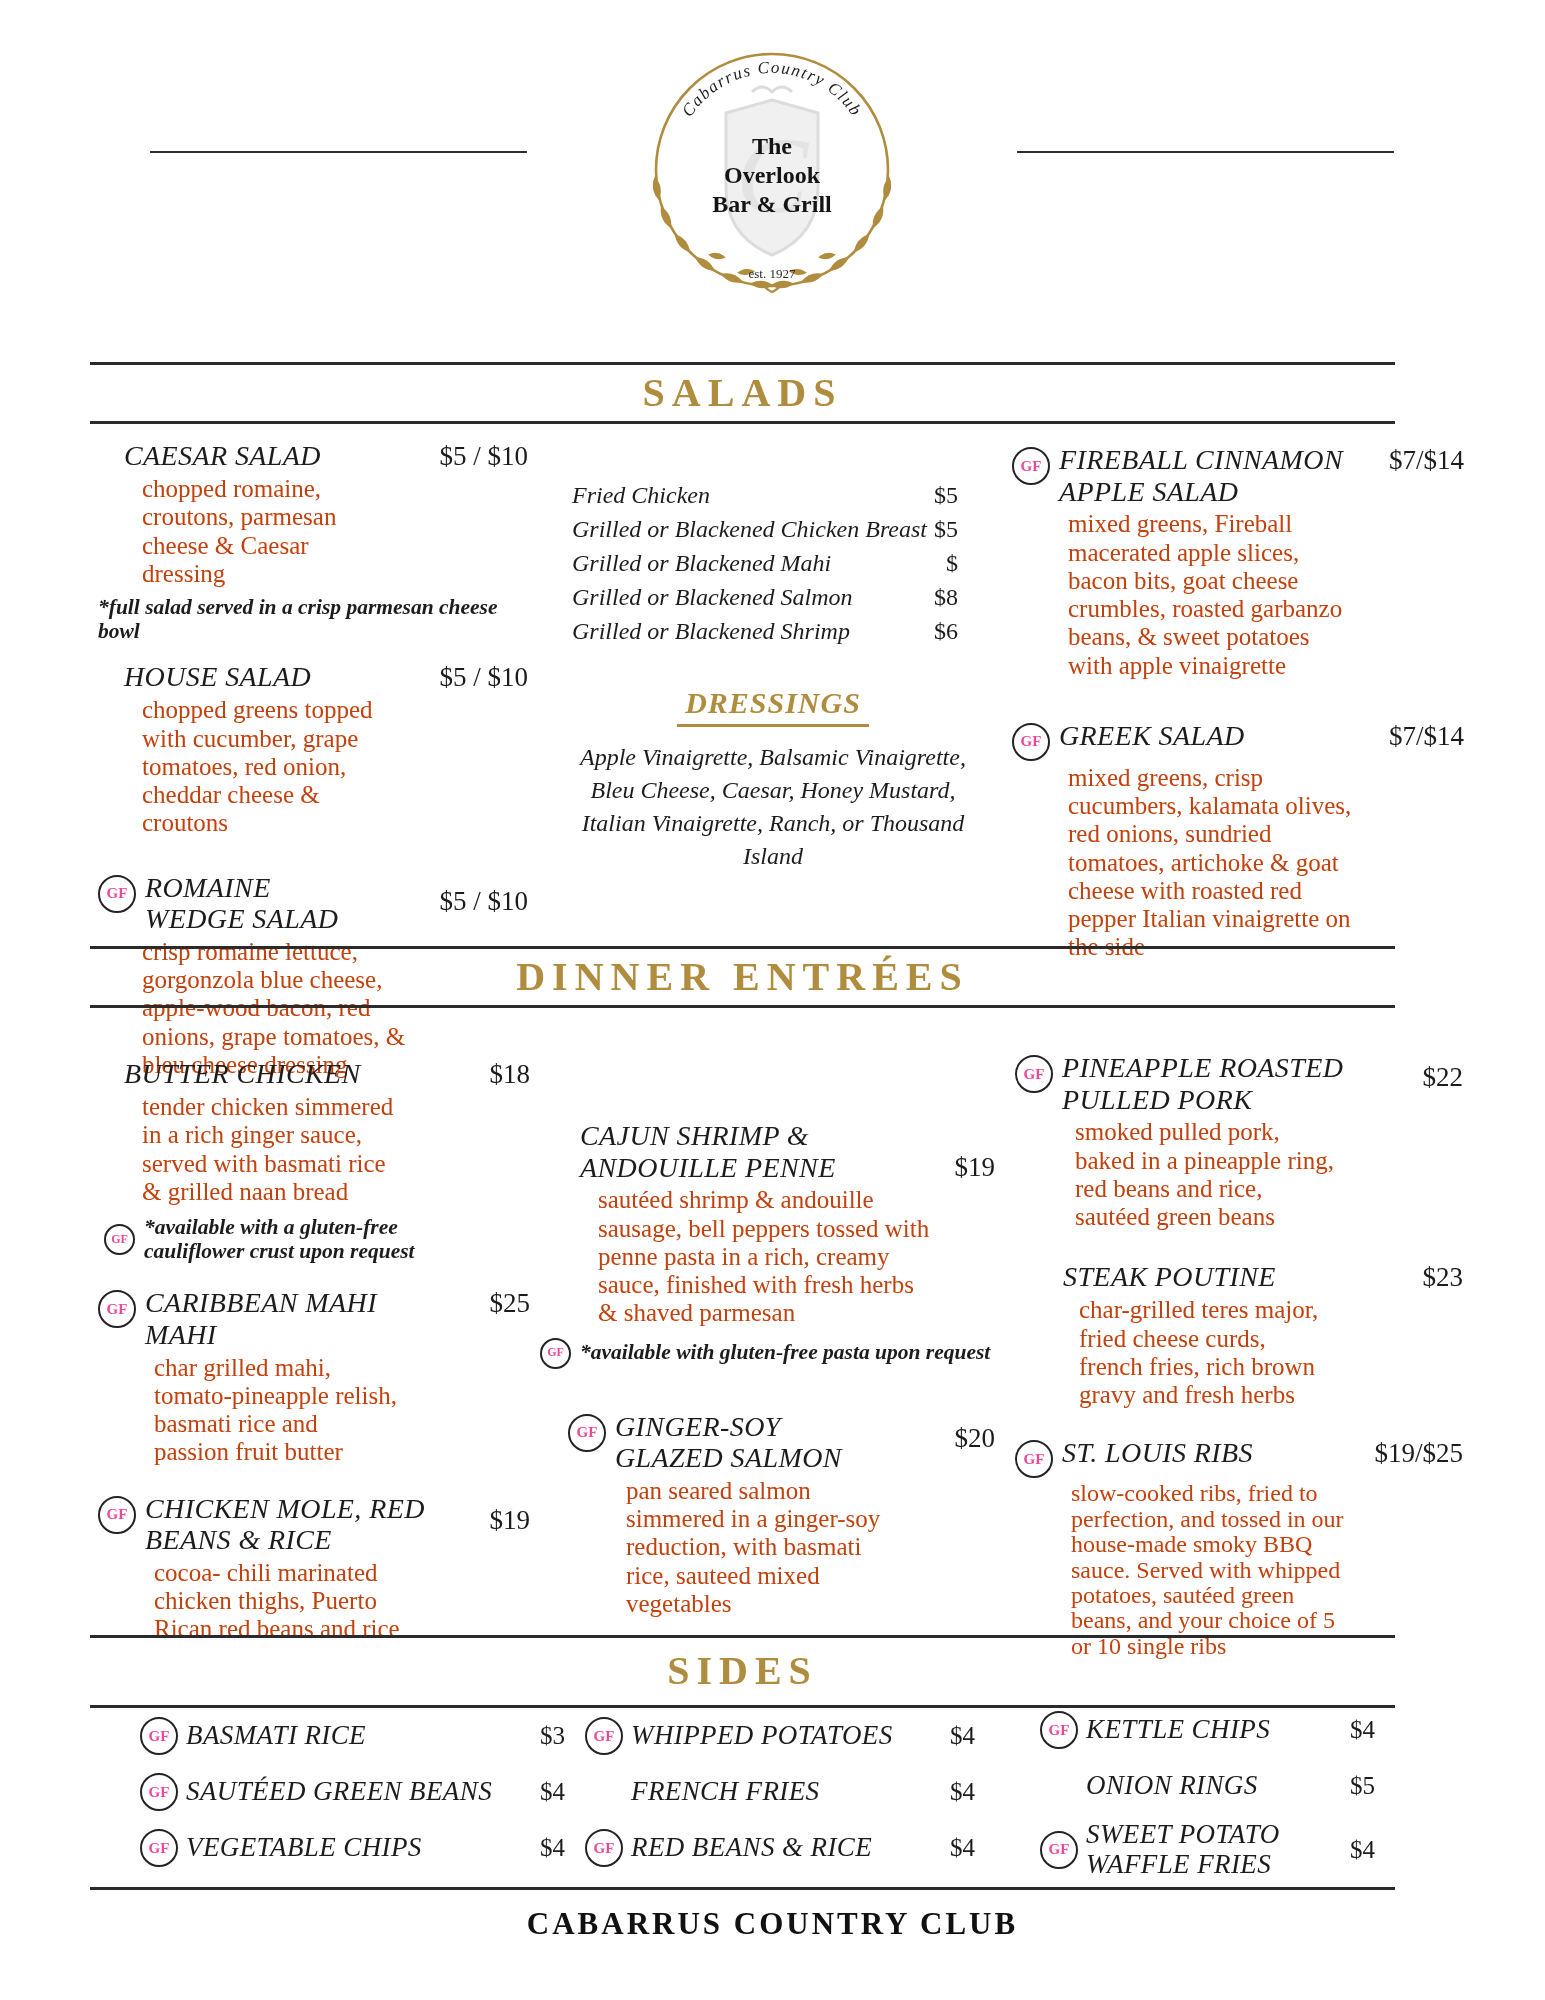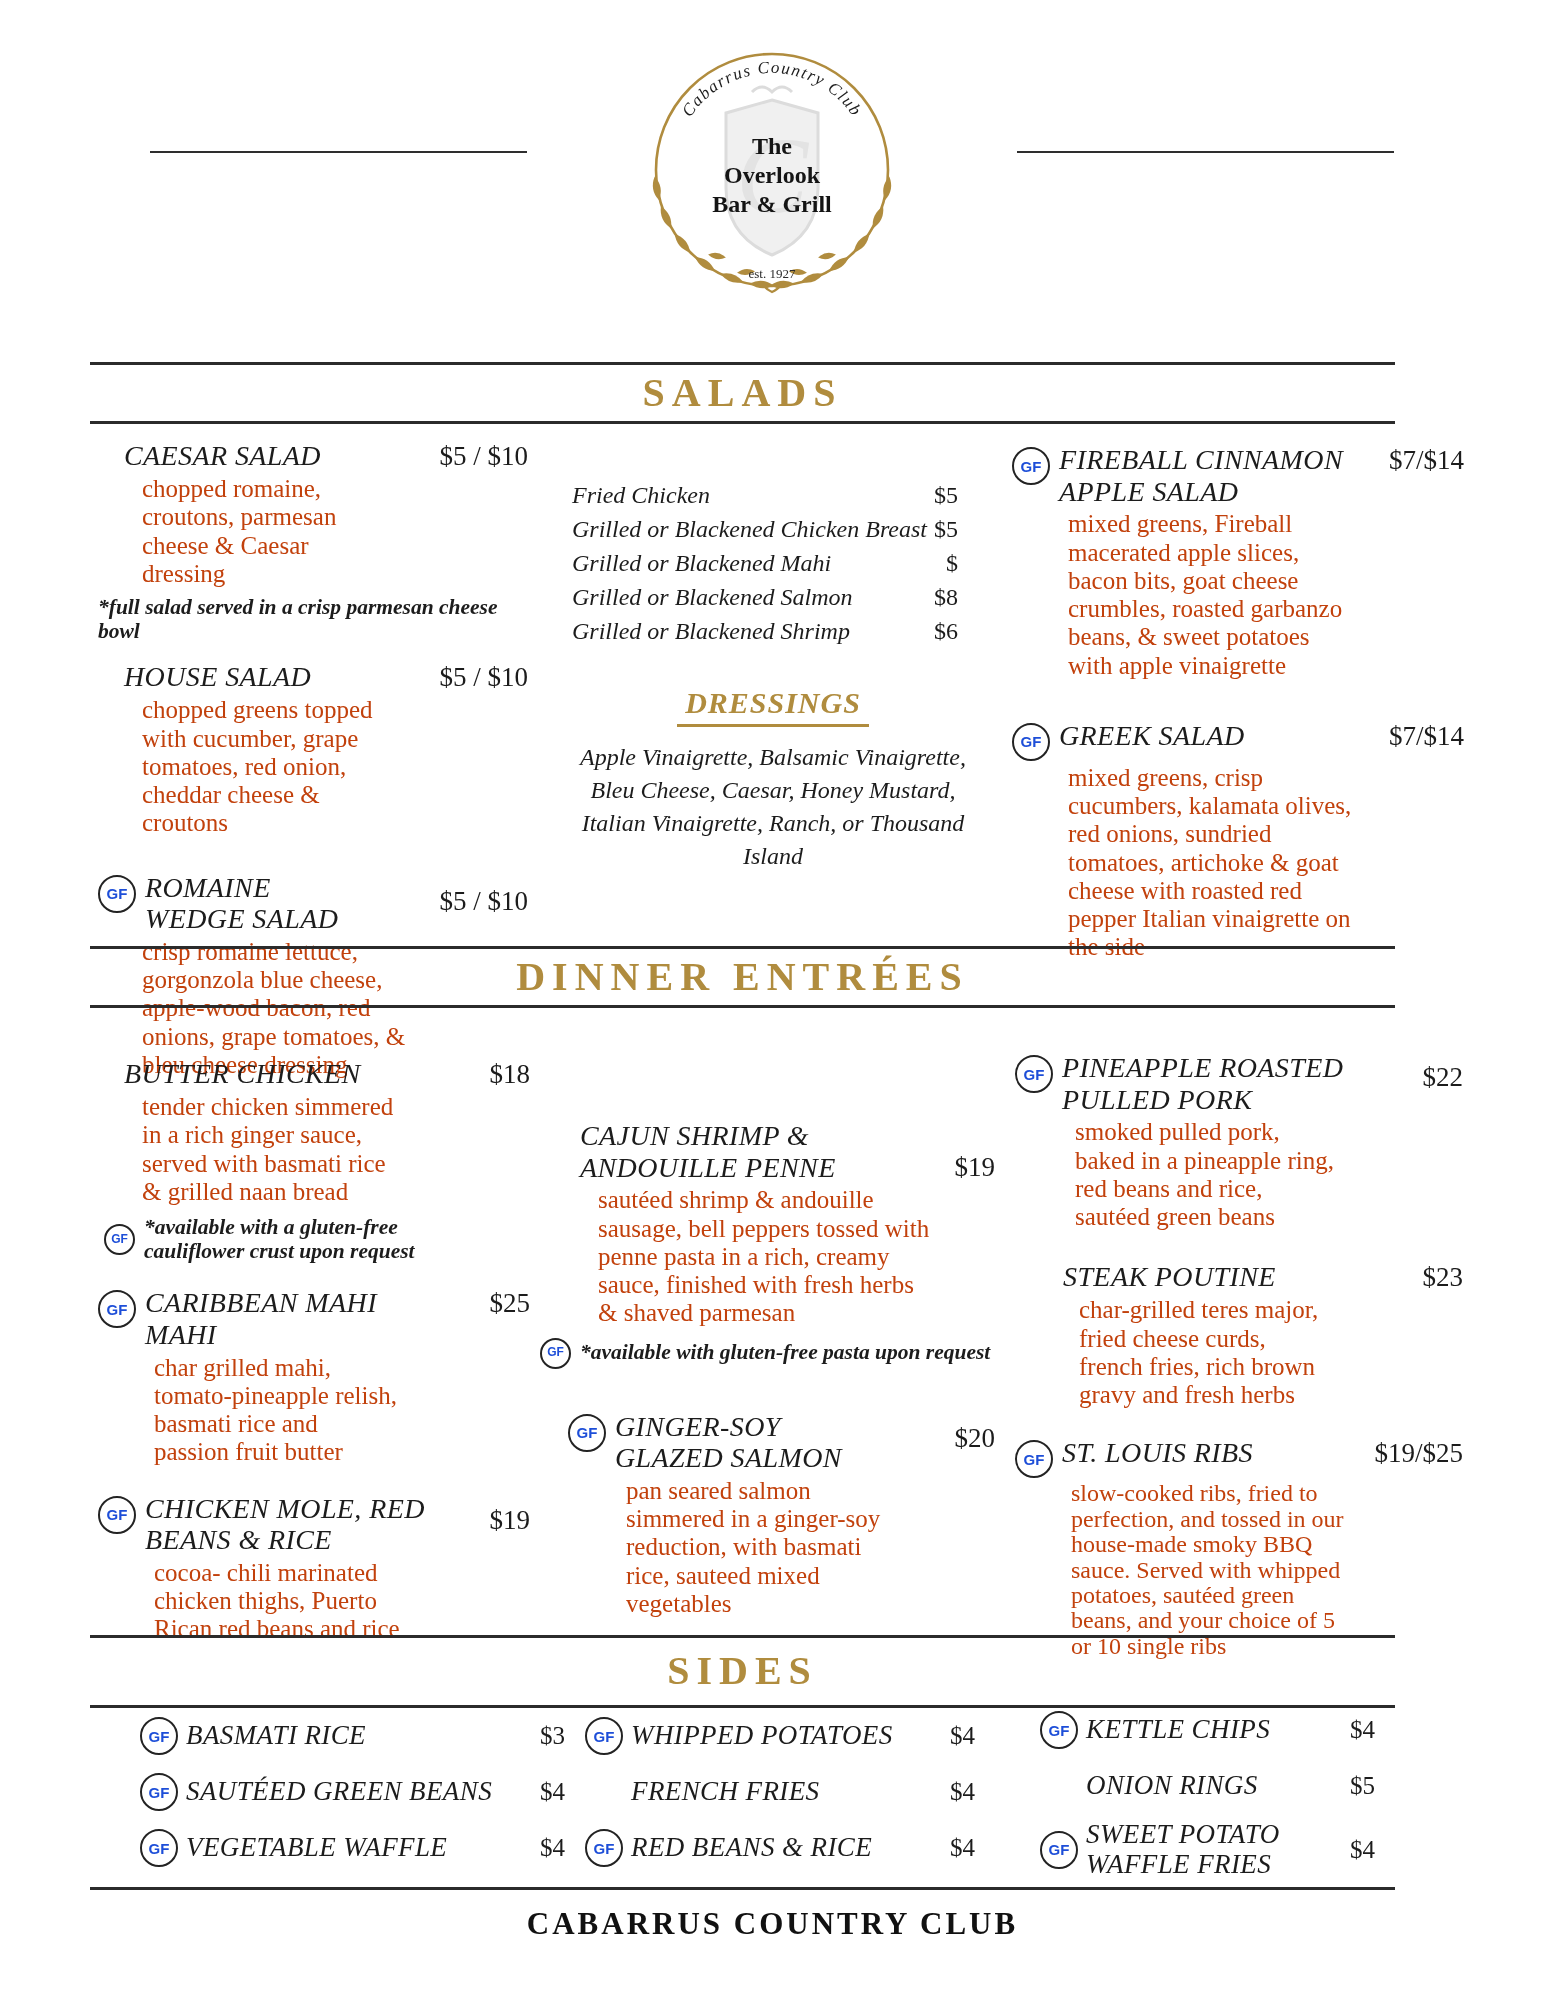--- a/index.html
+++ b/index.html
@@ -25,22 +25,22 @@
   .mi-head { display:flex; align-items:flex-start; }
   .mi-head.pad { padding-left:26px; }
   .mi-name { font-style:italic; font-size:28px; line-height:1.13; letter-spacing:0.4px; }
   .mi-price { margin-left:auto; font-size:27px; white-space:nowrap; padding-left:10px; padding-top:1px; }
   .mi-desc { font-size:25px; line-height:1.13; margin-top:3px; padding-left:44px; color:#c2410c; }
   .mi-note { display:flex; gap:9px; align-items:center; font-weight:bold; font-style:italic;
              font-size:21.5px; line-height:1.1; margin-top:10px; }
 
   .gf { display:inline-flex; align-items:center; justify-content:center; flex:0 0 auto;
         width:38px; height:38px; border:2.5px solid #232323; border-radius:50%;
-        font-family:Liberation Sans, sans-serif; font-weight:bold; font-size:15px;
-        font-style:normal; margin-right:9px; margin-top:3px; color:#1d4ed8; background:#fff; }
+        font-family:Liberation Serif, serif; font-weight:bold; font-size:15px;
+        font-style:normal; margin-right:9px; margin-top:3px; color:#ec4899; background:#fff; }
   .gf.sm { width:31px; height:31px; font-size:12px; border-width:2px; margin:0; }
 
   
   .sub-title { text-align:center; }
   .sub-title span { display:inline-block; color:var(--gold); font-style:italic; font-weight:bold;
                     font-size:30px; letter-spacing:1px; border-bottom:3px solid var(--gold);
                     padding:0 8px 4px; }
   .addon-rows { margin-top:16px; }
   .addon-row { display:flex; justify-content:space-between; font-size:24px; line-height:34px;
                padding:0 28px 0 12px; }
@@ -328,21 +328,21 @@
       <span class="badge-slot">
           <span class="gf">GF</span>
         </span>
       <span class="side-name">SAUTÉED GREEN BEANS</span>
       <span class="side-price">$4</span>
     </div>
     <div class="side-row">
       <span class="badge-slot">
           <span class="gf">GF</span>
         </span>
-      <span class="side-name">VEGETABLE WAFFLE</span>
+      <span class="side-name">VEGETABLE CHIPS</span>
       <span class="side-price">$4</span>
     </div>
   </div>
 
   <div class="col" style="left:585px; top:1714px; width:390px;">
     <div class="side-row">
       <span class="badge-slot">
           <span class="gf">GF</span>
         </span>
       <span class="side-name">WHIPPED POTATOES</span>

